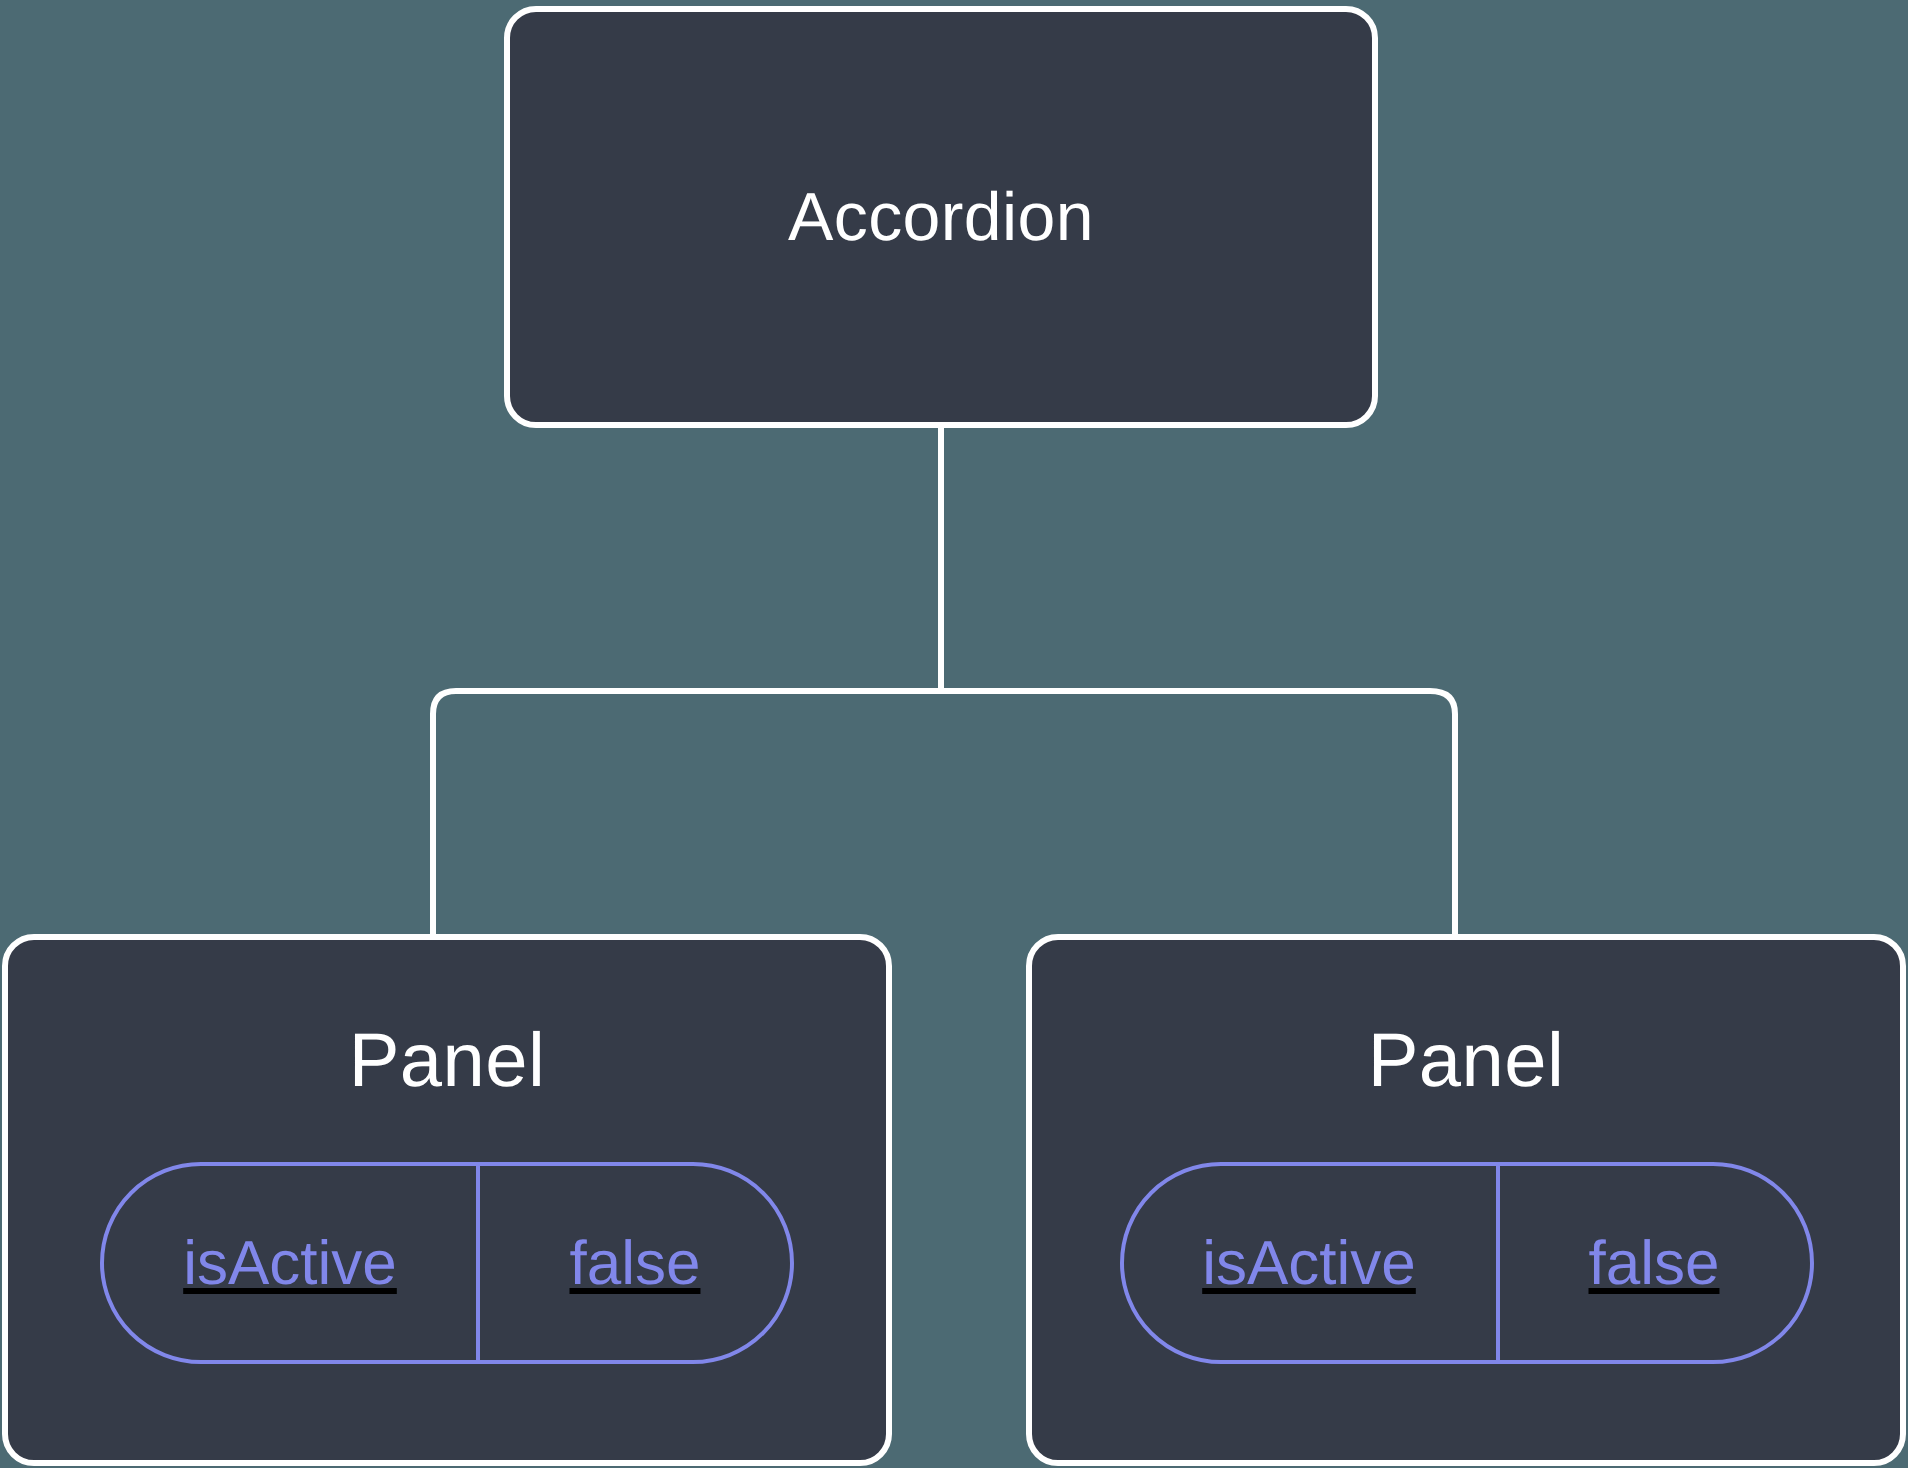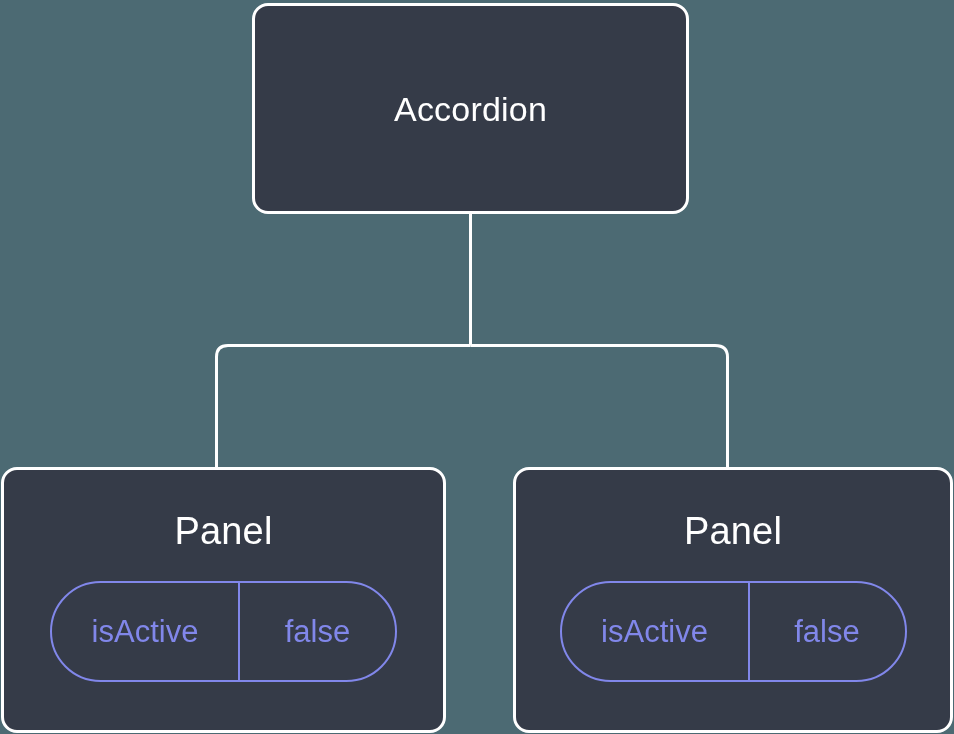--- a/index.html
+++ b/index.html
@@ -83,20 +83,21 @@
   
   .pill {
     display: flex;
     align-items: stretch;
     box-sizing: border-box;
     margin-top: 31px;
     height: 101px;
     border: 2px solid #8187ea;
     border-radius: 52px;
     overflow: hidden;
+    text-decoration: underline;
   }
 
   .pill-left {
     width: 186px;
   }
 
   .pill-right {
     width: 155px;
     border-left: 2px solid #8187ea;
   }

